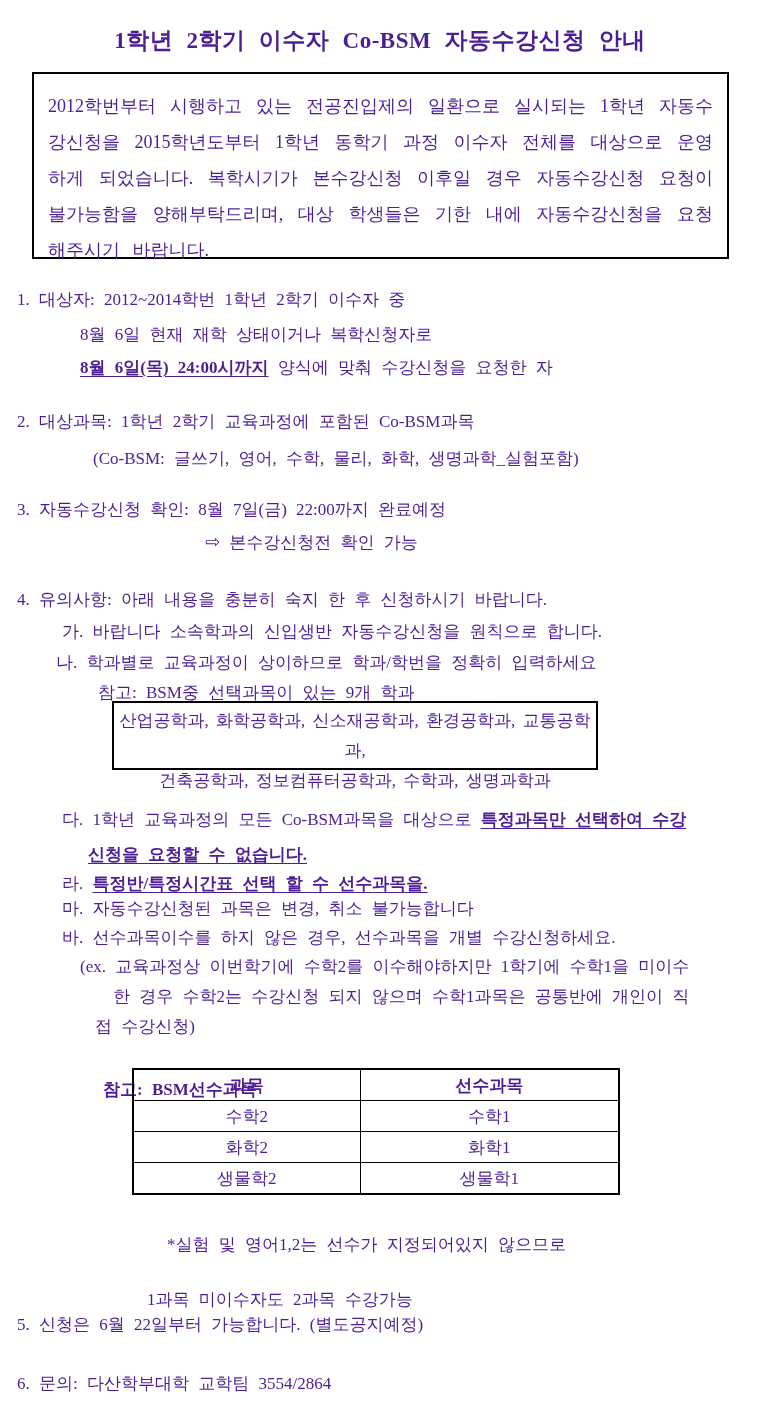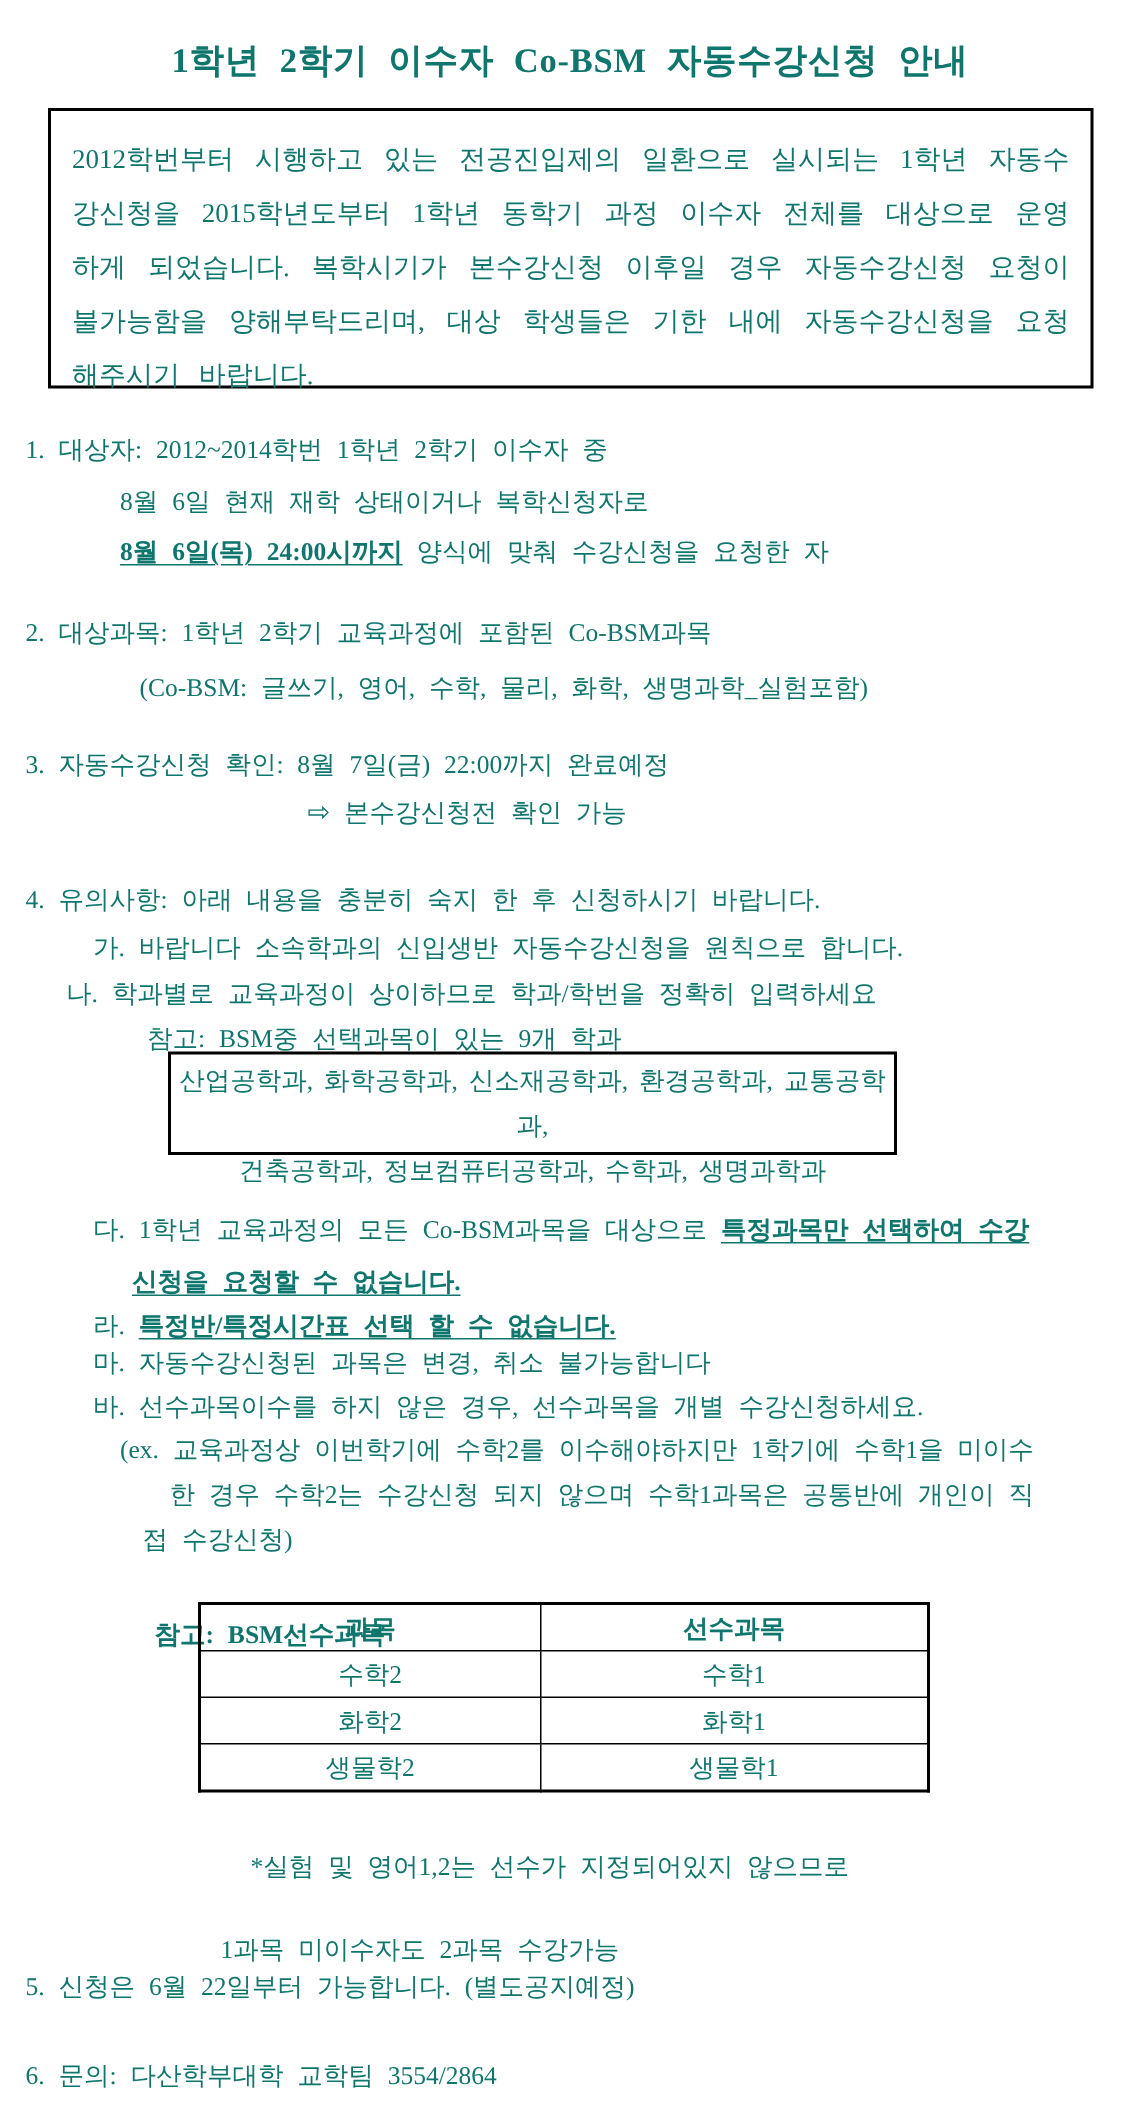--- a/index.html
+++ b/index.html
@@ -1,21 +1,21 @@
 <!DOCTYPE html>
 <html><head>
 <meta charset="utf-8">
 <style>
   html, body { margin: 0; padding: 0; background: #ffffff; }
   .page {
     position: relative;
     width: 760px;
     height: 1404px;
     background: #ffffff;
-    color: #0f766e;
+    color: #4c1d95;
     font-family: "Liberation Serif", "DejaVu Serif", serif;
     font-size: 17px;
     word-spacing: 5px;
     overflow: hidden;
   }
   .line { position: absolute; white-space: nowrap; line-height: 23px; }
   .title {
     position: absolute; top: 25px; left: 0; width: 100%;
     text-align: center; font-size: 23px; font-weight: bold;
     word-spacing: 7px; letter-spacing: 0.5px;
@@ -81,36 +81,36 @@
   <div class="line" style="top:447px; left:93px;">(Co-BSM: 글쓰기, 영어, 수학, 물리, 화학, 생명과학_실험포함)</div>
 
   <div class="line" style="top:498px; left:17px;">3. 자동수강신청 확인: 8월 7일(금) 22:00까지 완료예정</div>
   <div class="line" style="top:530px; left:205px;">
     <span class="arrow-glyph">⇨</span>
     <span>본수강신청전 확인 가능</span>
   </div>
 
   <div class="line" style="top:588px; left:17px;">4. 유의사항: 아래 내용을 충분히 숙지 한 후 신청하시기 바랍니다.</div>
   <div class="line" style="top:620px; left:62px;">가. 바랍니다 소속학과의 신입생반 자동수강신청을 원칙으로 합니다.</div>
-  <div class="line" style="top:651px; left:44px;">나. 학과별로 교육과정이 상이하므로 학과/학번을 정확히 입력하세요</div>
+  <div class="line" style="top:651px; left:56px;">나. 학과별로 교육과정이 상이하므로 학과/학번을 정확히 입력하세요</div>
   <div class="line" style="top:681px; left:98px;">참고: BSM중 선택과목이 있는 9개 학과</div>
 
   <div class="dept-box">
     <div>산업공학과, 화학공학과, 신소재공학과, 환경공학과, 교통공학과,</div>
     <div>건축공학과, 정보컴퓨터공학과, 수학과, 생명과학과</div>
   </div>
 
   <div class="line" style="top:808px; left:62px;">
     <span>다. 1학년 교육과정의 모든 Co-BSM과목을 대상으로 </span><span class="emph">특정과목만 선택하여 수강</span>
   </div>
   <div class="line" style="top:843px; left:88px;">
     <span class="emph">신청을 요청할 수 없습니다. </span>
   </div>
   <div class="line" style="top:872px; left:62px;">
-    <span>라. </span><span class="emph">특정반/특정시간표 선택 할 수 없습니다.</span>
+    <span>라. </span><span class="emph">특정반/특정시간표 선택 할 수 선수과목을.</span>
   </div>
   <div class="line" style="top:897px; left:62px;">마. 자동수강신청된 과목은 변경, 취소 불가능합니다</div>
   <div class="line" style="top:926px; left:62px;">바. 선수과목이수를 하지 않은 경우, 선수과목을 개별 수강신청하세요.</div>
   <div class="line" style="top:955px; left:80px;">(ex. 교육과정상 이번학기에 수학2를 이수해야하지만 1학기에 수학1을 미이수</div>
   <div class="line" style="top:985px; left:113px;">한 경우 수학2는 수강신청 되지 않으며 수학1과목은 공통반에 개인이 직</div>
   <div class="line" style="top:1015px; left:95px;">접 수강신청)</div>
   <div class="line bold" style="top:1042px; left:103px;">참고: BSM선수과목</div>
 
   <div class="prereq-table-wrap">
     <table class="prereq">

